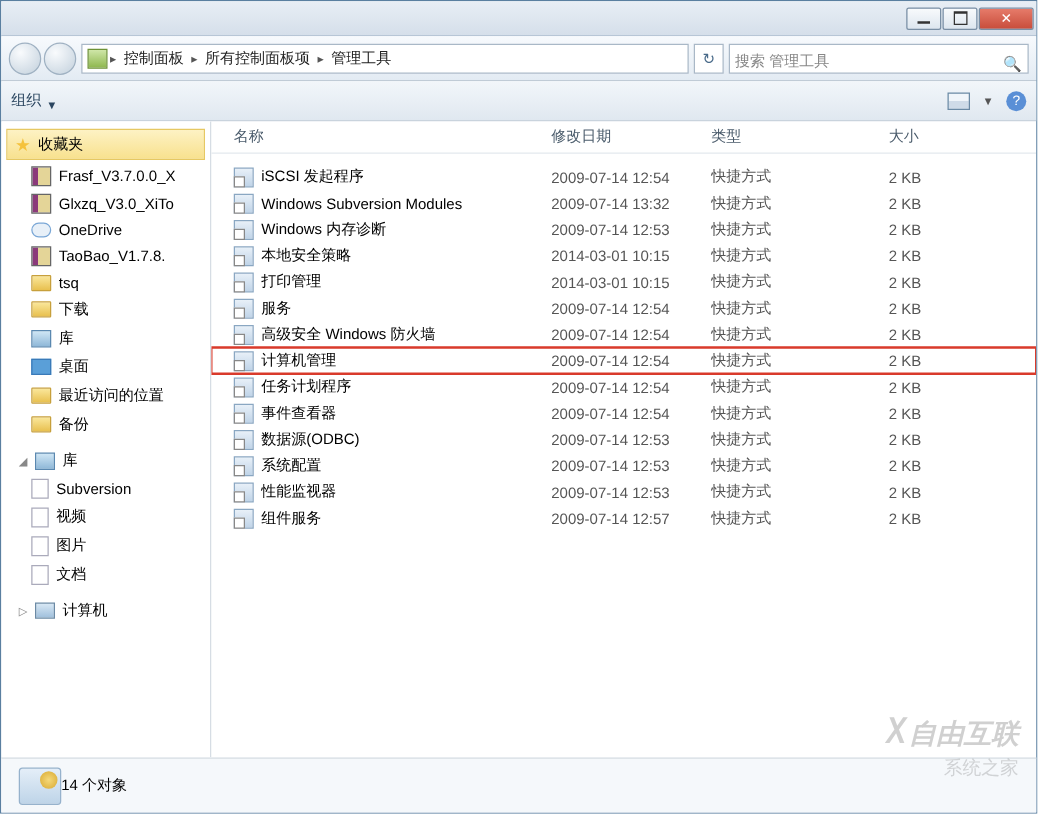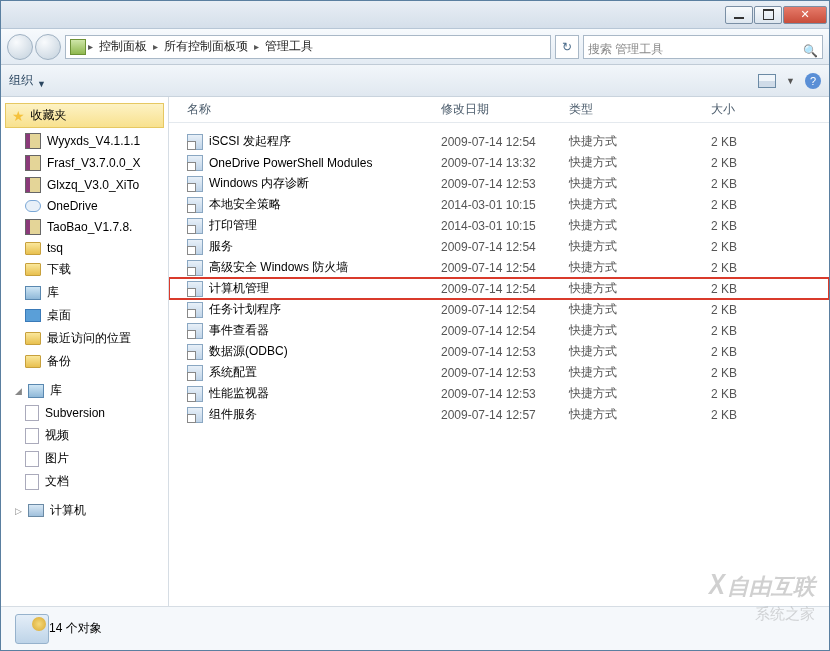--- a/index.html
+++ b/index.html
@@ -119,24 +119,20 @@
 
   <div class="content">
     <div class="sidebar">
       <div class="fav-header">
         <span class="star-icon">★</span>
         <span>收藏夹</span>
       </div>
       <div id="fav-items">
           <div class="side-item">
             <div class="rar-icon"></div>
-            <span>Wyyxds_V4.1.1.1</span>
-          </div>
-          <div class="side-item">
-            <div class="rar-icon"></div>
             <span>Frasf_V3.7.0.0_X</span>
           </div>
           <div class="side-item">
             <div class="rar-icon"></div>
             <span>Glxzq_V3.0_XiTo</span>
           </div>
           <div class="side-item">
             <div class="cloud-icon"></div>
             <span>OneDrive</span>
           </div>
@@ -214,21 +210,21 @@
               <div class="shortcut-icon"></div>
               <span>iSCSI 发起程序</span>
             </div>
             <div class="fdate">2009-07-14 12:54</div>
             <div class="ftype">快捷方式</div>
             <div class="fsize">2 KB</div>
           </div>
           <div class="row">
             <div class="fname">
               <div class="shortcut-icon"></div>
-              <span>OneDrive PowerShell Modules</span>
+              <span>Windows Subversion Modules</span>
             </div>
             <div class="fdate">2009-07-14 13:32</div>
             <div class="ftype">快捷方式</div>
             <div class="fsize">2 KB</div>
           </div>
           <div class="row">
             <div class="fname">
               <div class="shortcut-icon"></div>
               <span>Windows 内存诊断</span>
             </div>

